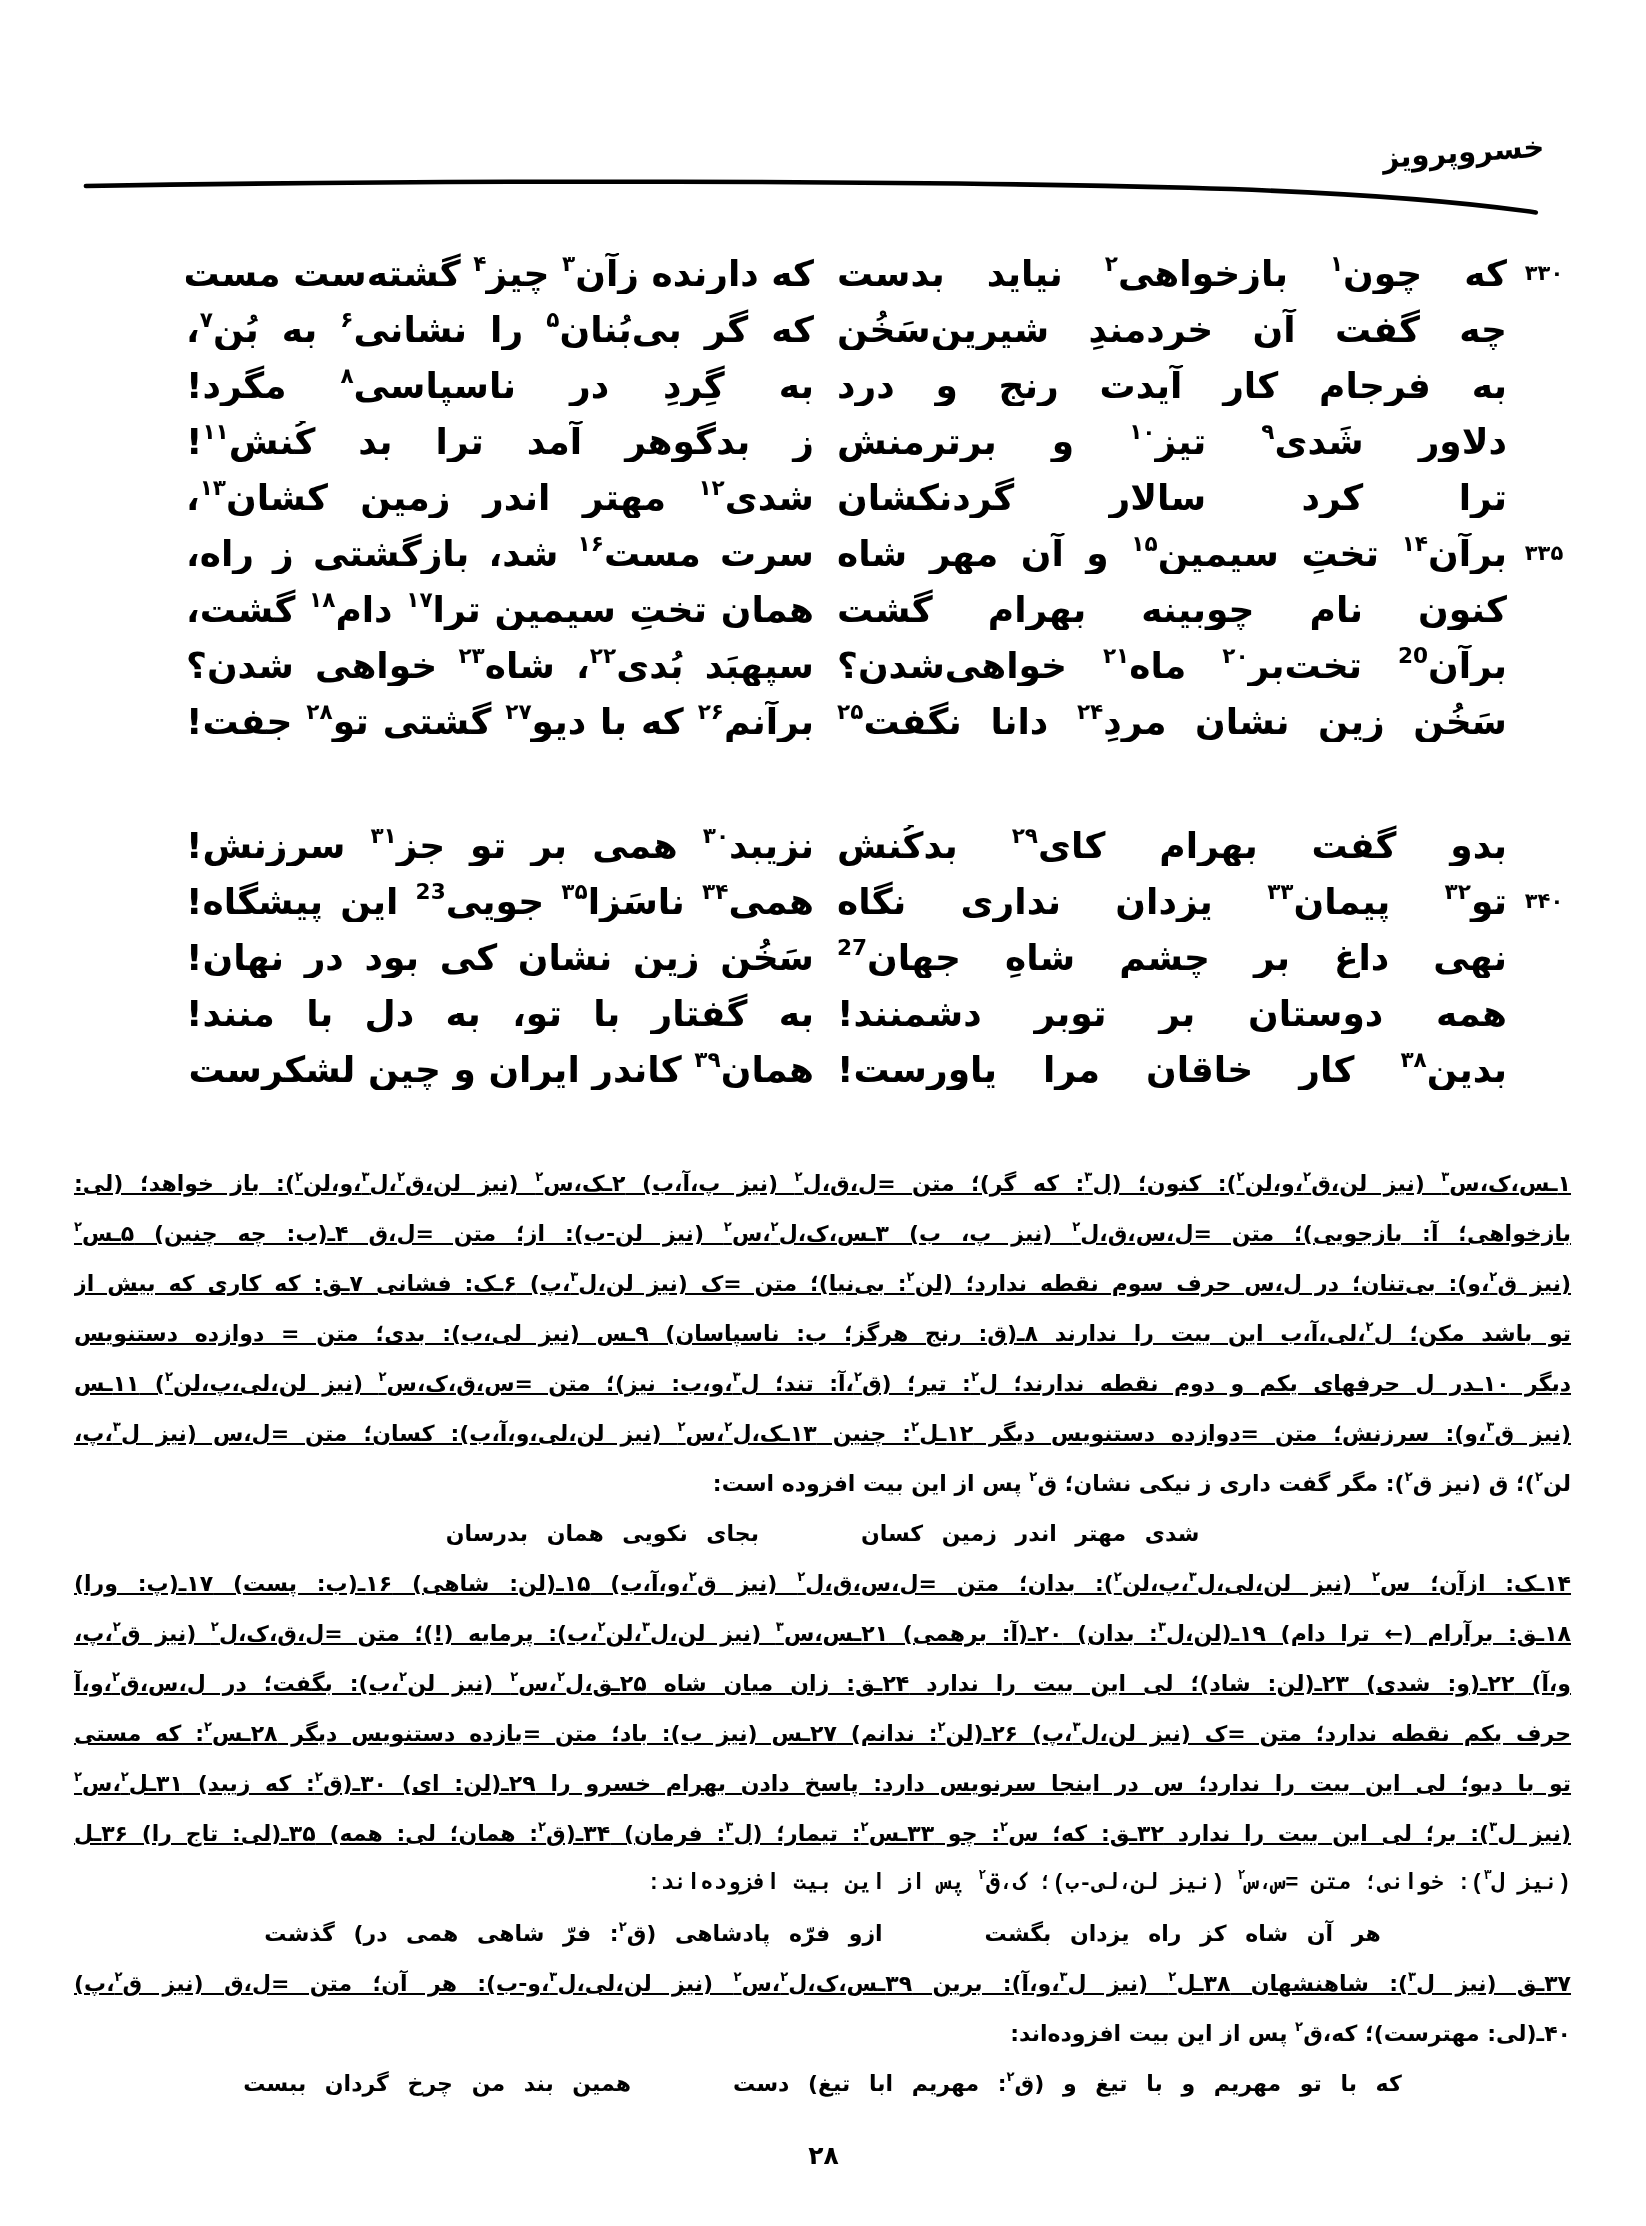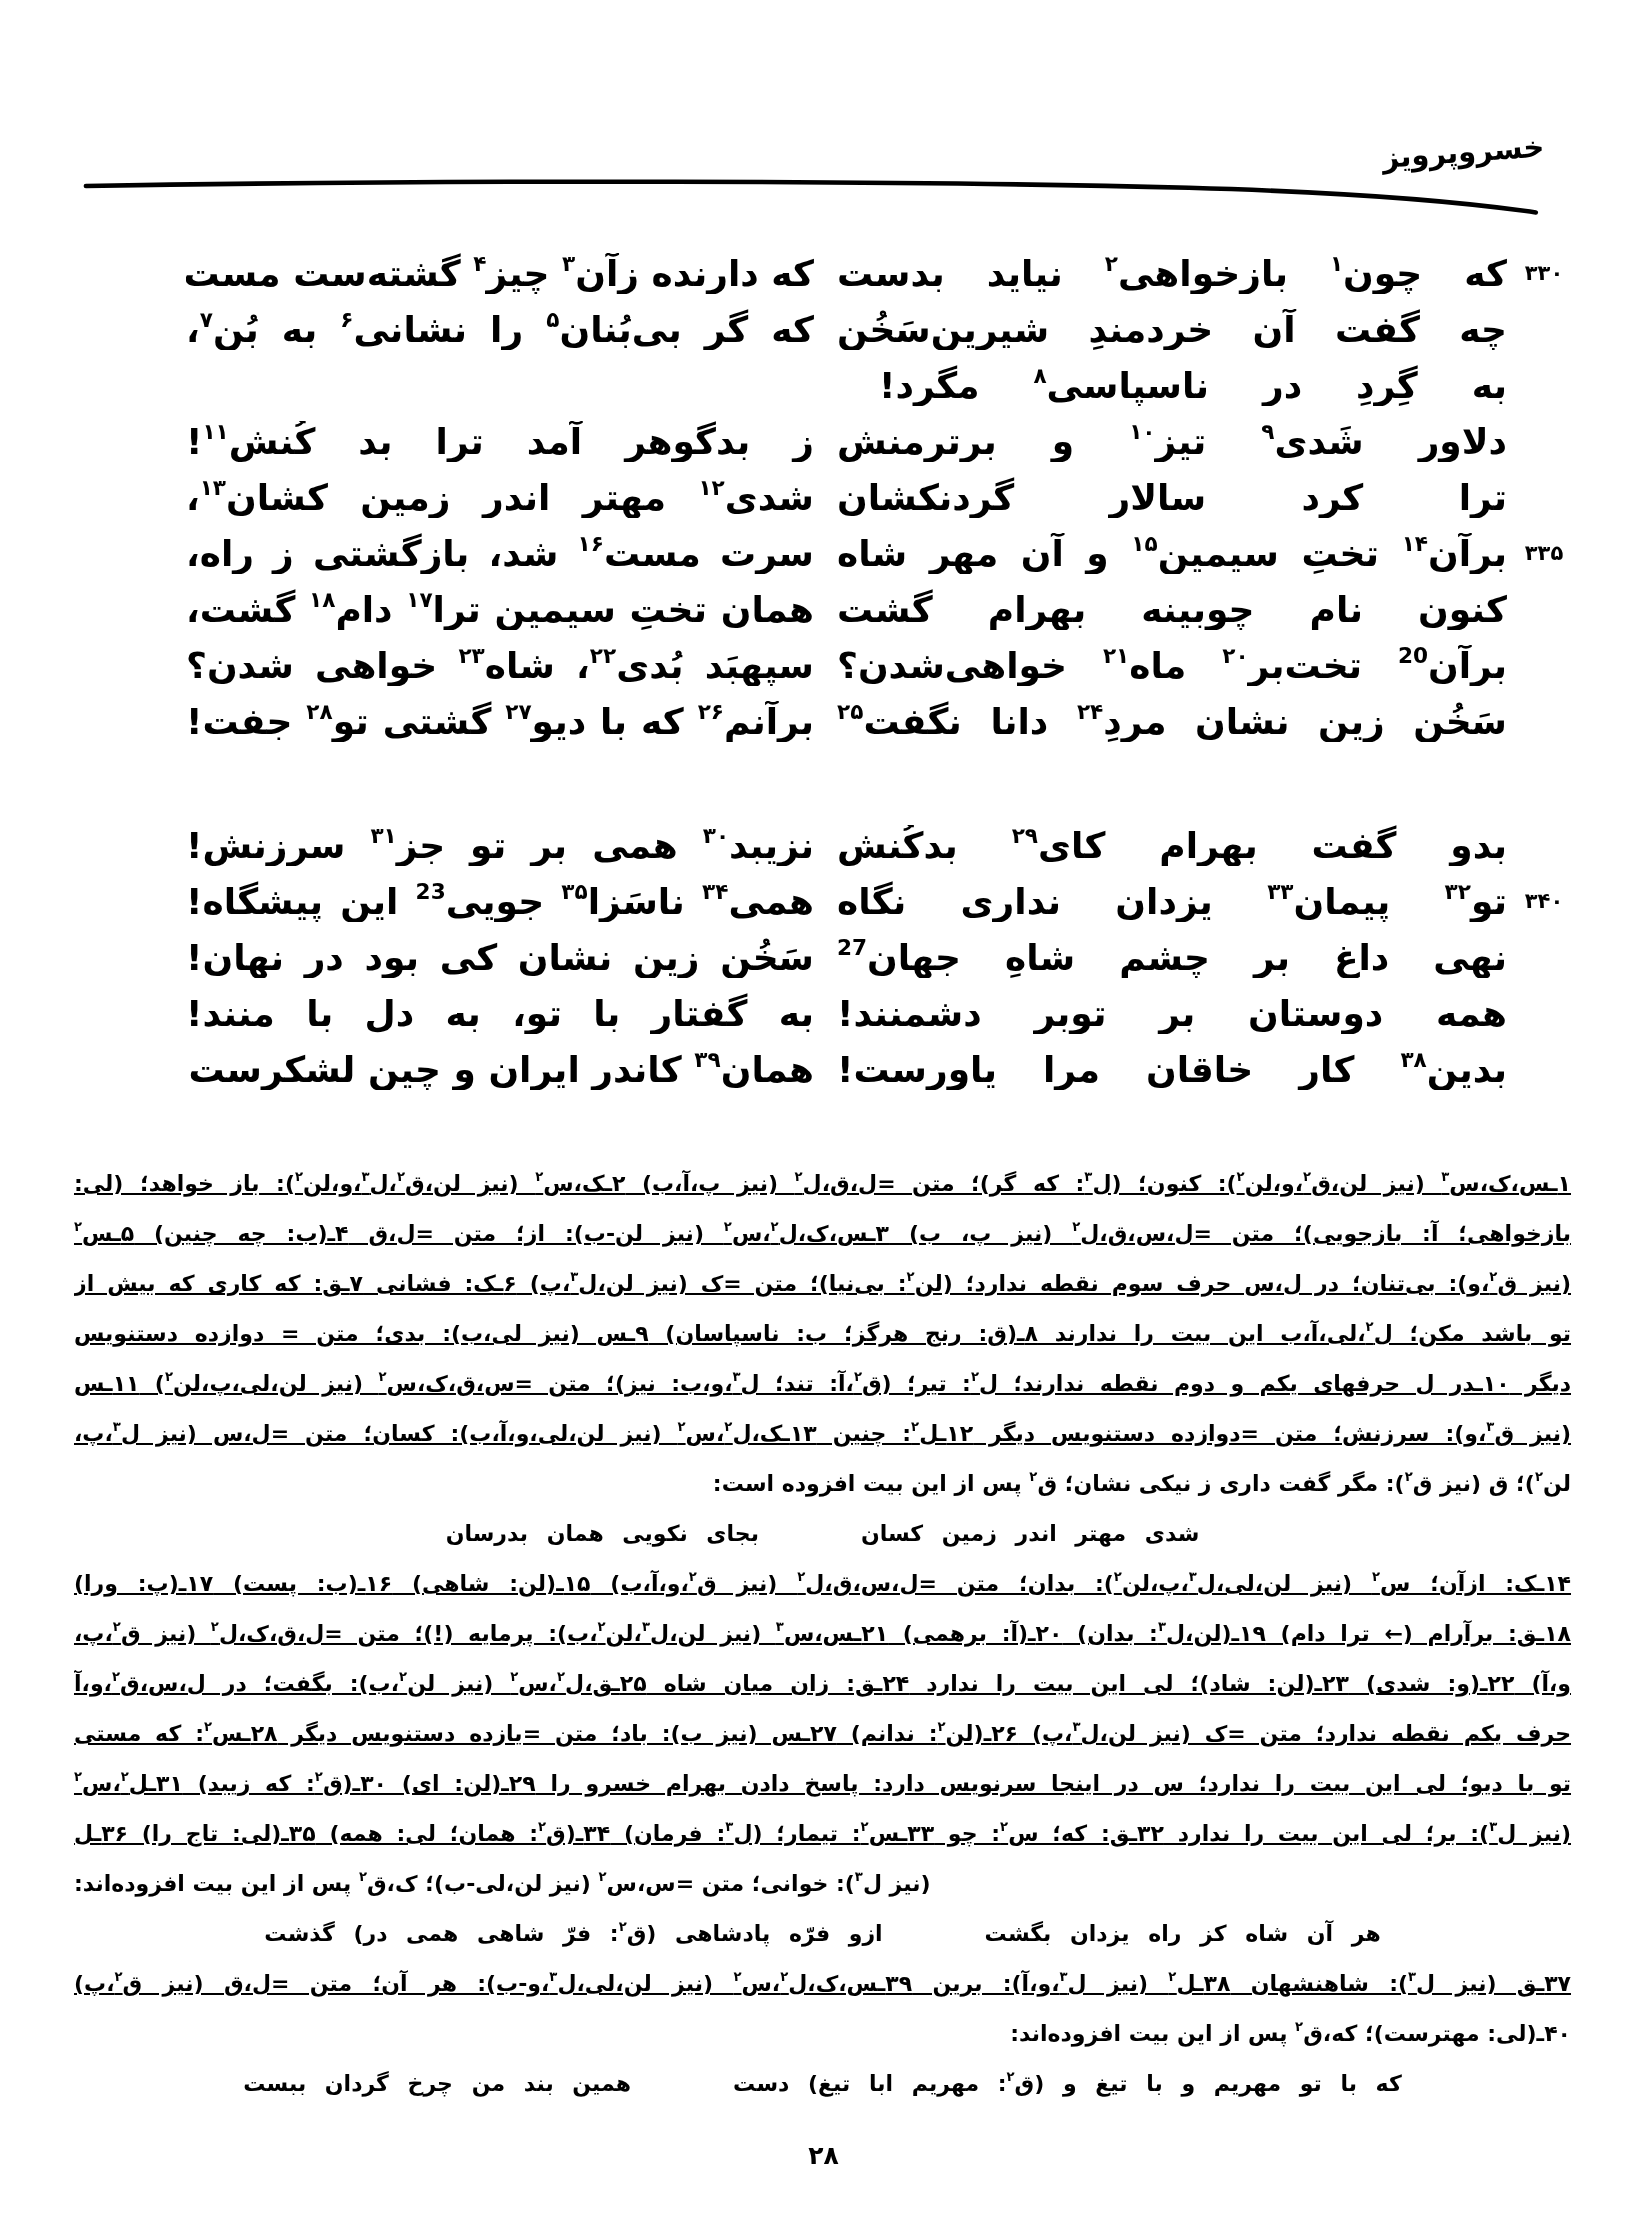--- a/index.html
+++ b/index.html
@@ -22,21 +22,21 @@
         text-align:justify;text-align-last:justify;overflow:hidden;}
   .hemi.hr{flex:0 0 670px;margin-left:23px;}
   .hemi.hl{flex:0 0 628px;}
   .hemi sup,.fn-line sup,.fn-verse sup{font-size:60%;line-height:0;position:relative;top:-1.8px;font-weight:bold;}
   
   .fns{position:absolute;top:1159px;right:76px;width:1497px;direction:rtl;}
   .fn-line{font-size:22px;font-weight:bold;line-height:50px;height:50px;
            white-space:nowrap;overflow:hidden;direction:rtl;}
   .fn-line.just{text-align:justify;text-align-last:justify;text-decoration:underline;}
   .fn-line.end{text-align:right;}
-  .fn-line.center{text-align:left;}
+  .fn-line.center{text-align:right;font-family:Liberation Mono, monospace;}
   .fn-verse{display:flex;direction:rtl;justify-content:center;gap:102px;
             font-size:22px;font-weight:bold;line-height:50px;height:50px;}
   .fn-verse .vh{word-spacing:11px;white-space:nowrap;}
   
   .pgnum{position:absolute;top:2141px;left:0;width:100%;text-align:center;
          font-size:25px;font-weight:bold;}
 </style>
 </head>
 <body>
 
@@ -54,20 +54,21 @@
         <div class="hemi hr">که چون<sup>۱</sup> بازخواهی<sup>۲</sup> نیاید بدست</div>
         <div class="hemi hl">که دارنده زآن<sup>۳</sup> چیز<sup>۴</sup> گشته‌ست مست!</div>
       </div>
       <div class="vrow">
         <div class="vnum"></div>
         <div class="hemi hr">چه گفت آن خردمندِ شیرین‌سَخُن</div>
         <div class="hemi hl">که گر بی‌بُنان<sup>۵</sup> را نشانی<sup>۶</sup> به بُن<sup>۷</sup>،</div>
       </div>
       <div class="vrow">
         <div class="vnum"></div>
+        <div class="hemi hr">به فرجامِ کار آیدت رنج و درد</div>
         <div class="hemi hl">به گِردِ درِ ناسپاسی<sup>۸</sup> مگرد!</div>
       </div>
       <div class="vrow">
         <div class="vnum"></div>
         <div class="hemi hr">دلاور شَدی<sup>۹</sup> تیز<sup>۱۰</sup> و برترمنش</div>
         <div class="hemi hl">ز بدگوهر آمد ترا بد کُنش<sup>۱۱</sup>!</div>
       </div>
       <div class="vrow">
         <div class="vnum"></div>
         <div class="hemi hr">ترا کرد سالارِ گردنکشان</div>

